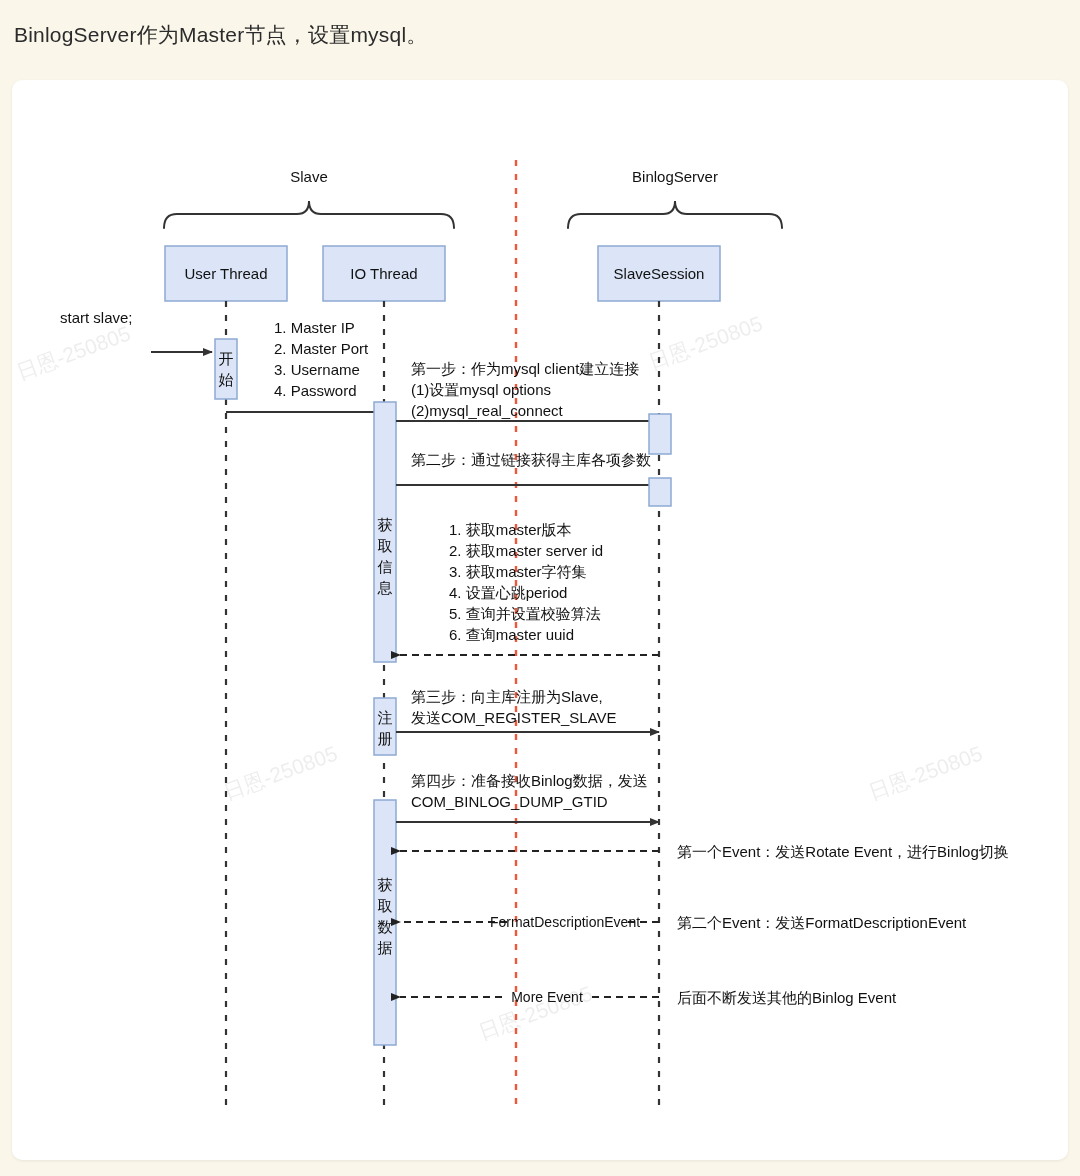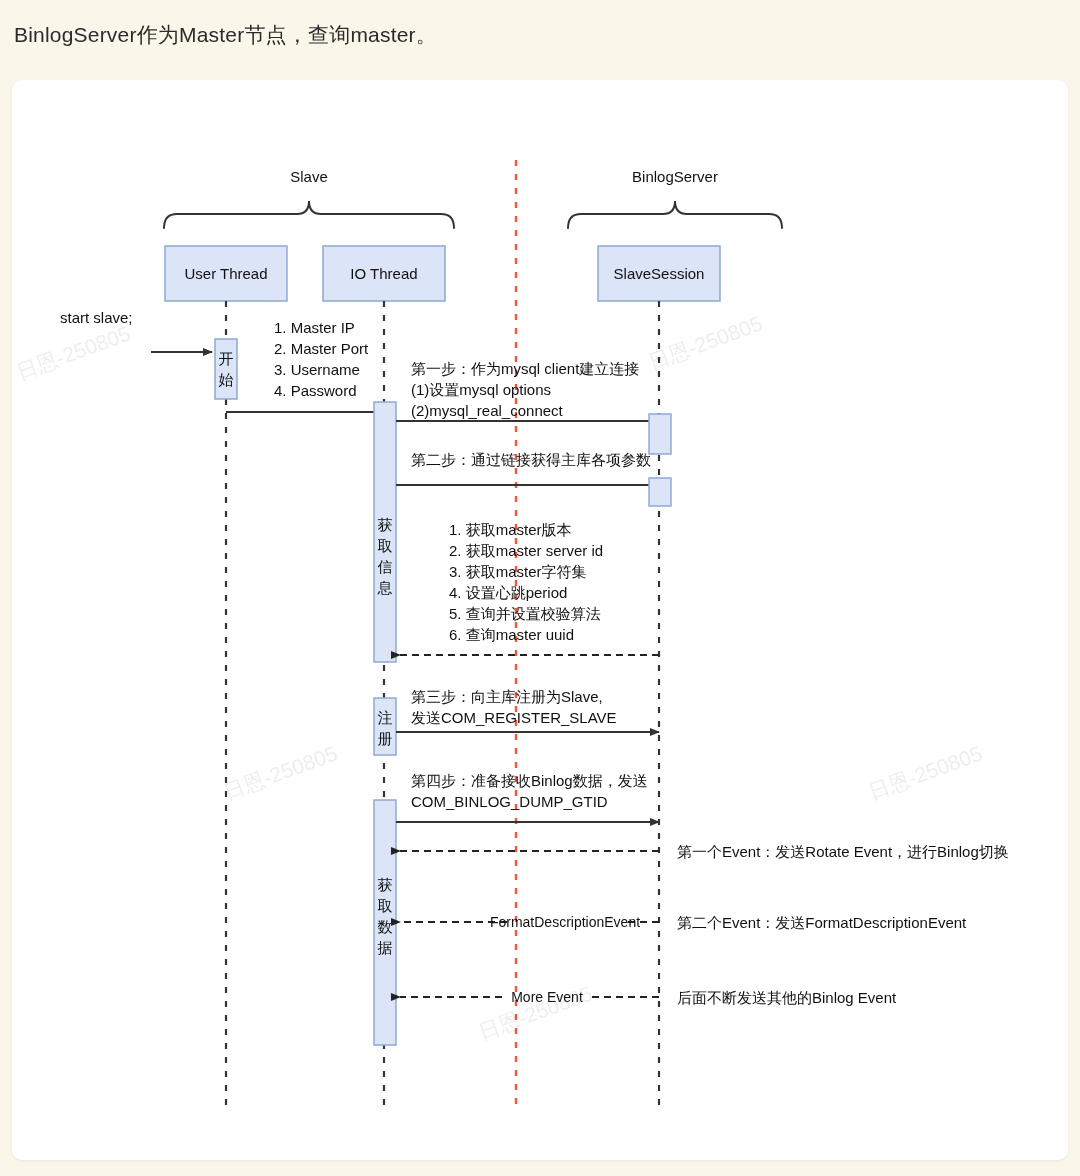--- a/index.html
+++ b/index.html
@@ -64,21 +64,21 @@
   .wm {
     font-size: 21px;
     fill: #9a9a9a;
     opacity: 0.17;
     font-family: "Liberation Sans", "DejaVu Sans", sans-serif;
   }
 </style>
 </head>
 <body>
 
-<div id="page-title">BinlogServer作为Master节点，查询master。</div>
+<div id="page-title">BinlogServer作为Master节点，设置mysql。</div>
 
 <div id="diagram-card">
 <svg class="diagram" viewBox="0 0 1056 1080" xmlns="http://www.w3.org/2000/svg">
   <defs>
     <marker id="arrowSolid" markerWidth="10" markerHeight="8" refX="9" refY="4" orient="auto" markerUnits="userSpaceOnUse">
       <path d="M0,0 L10,4 L0,8 Z" fill="#333333"></path>
     </marker>
     <marker id="arrowDashed" markerWidth="10" markerHeight="8" refX="9" refY="4" orient="auto" markerUnits="userSpaceOnUse">
       <path d="M0,0 L10,4 L0,8 Z" fill="#222222"></path>
     </marker>

